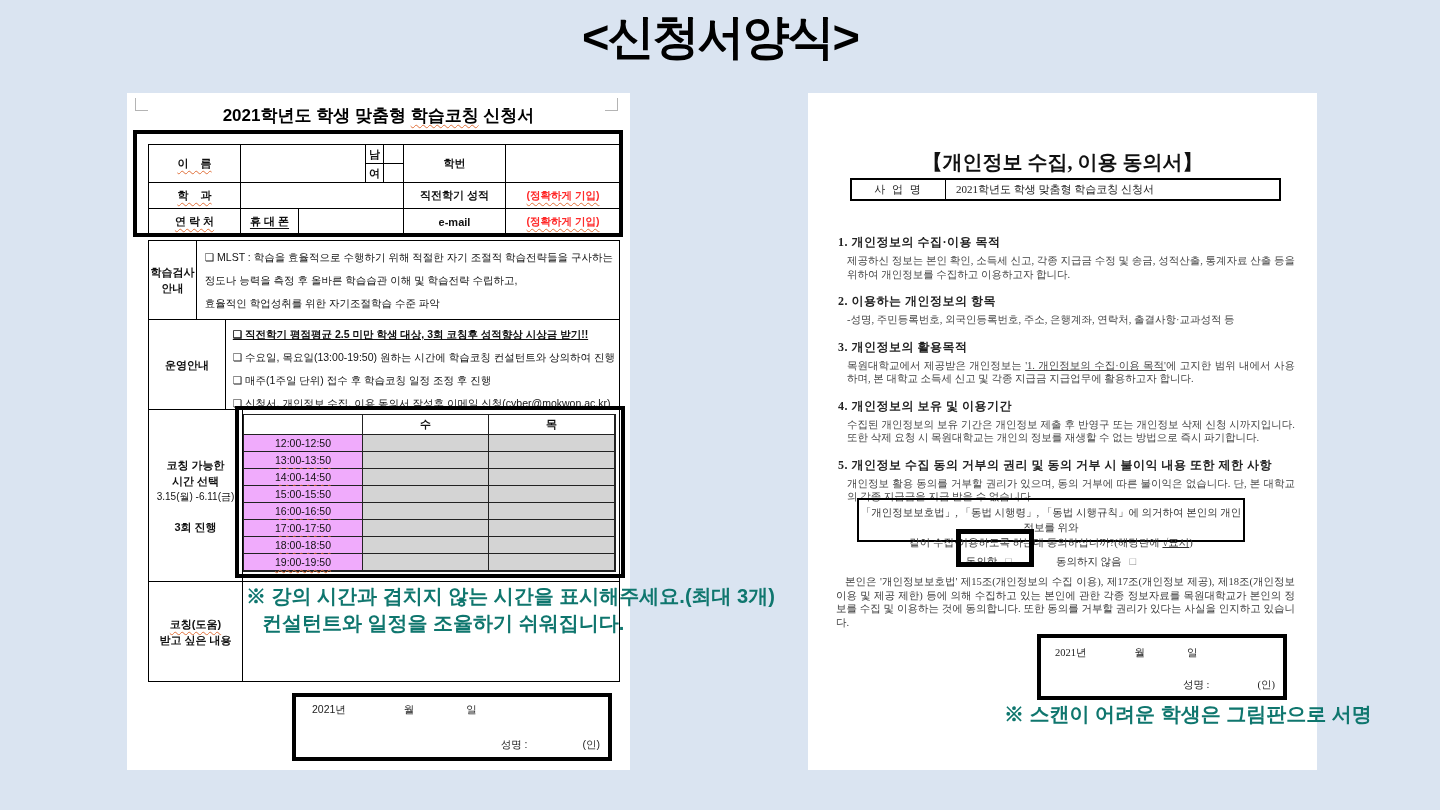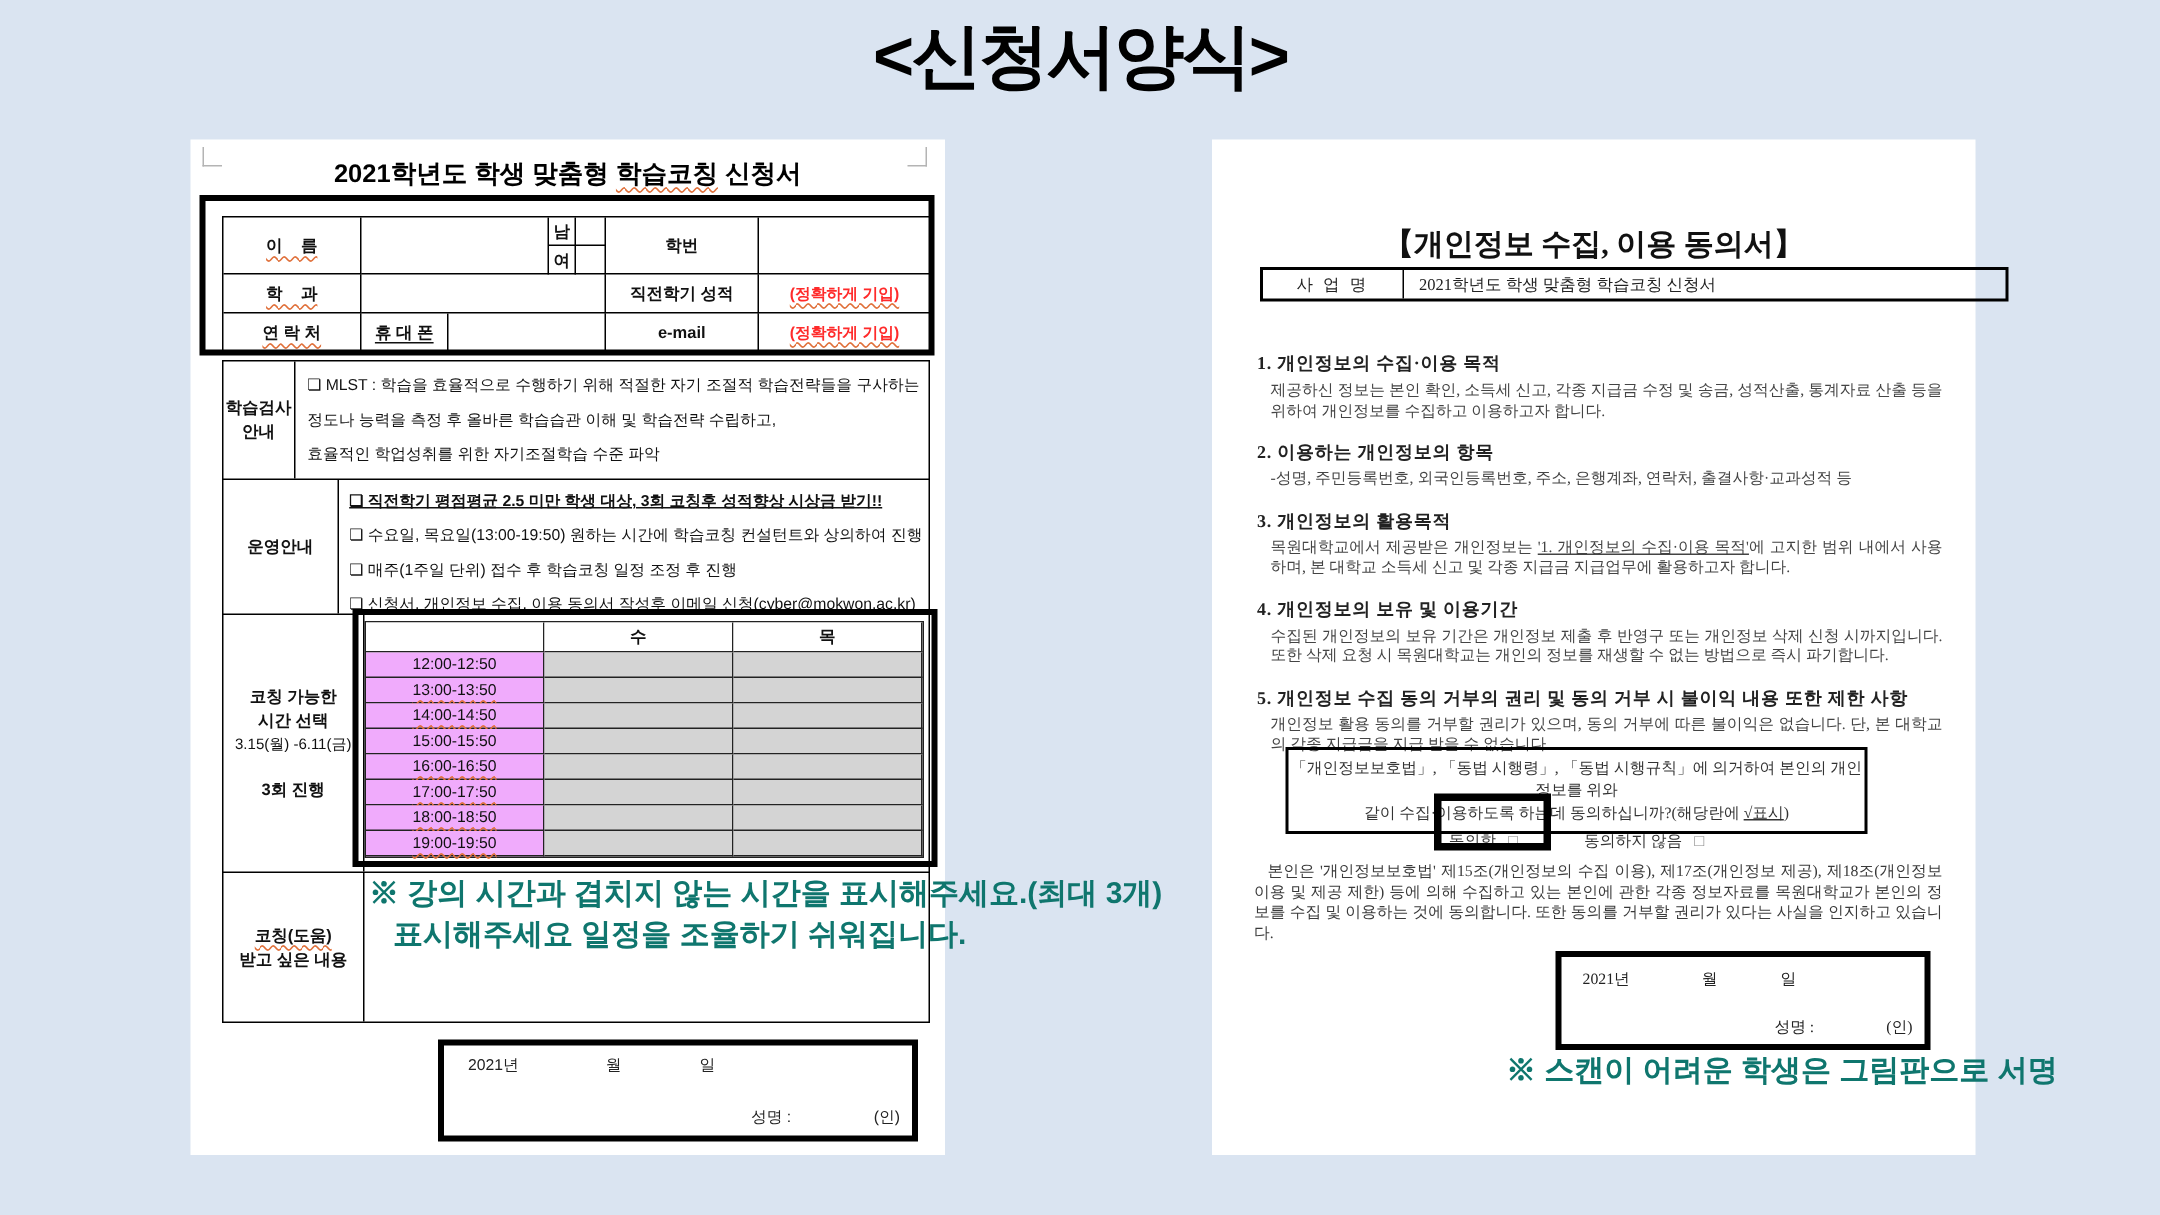--- a/index.html
+++ b/index.html
@@ -54,29 +54,29 @@
 
   
   .sig-date { position:absolute; display:flex; font-size:10.5px; color:#222; }
   .sig-name { position:absolute; display:flex; font-size:10.5px; color:#222; }
 
   
   .note { font-size:20px; font-weight:800; color:#0f766e; line-height:27px; white-space:nowrap; font-family:"Liberation Sans", sans-serif; }
 
   
   .rd-title { left:0; right:0; top:56px; text-align:center; font-size:20px; font-weight:bold; color:#111; }
-  .biz { left:32px; top:85px; width:499px; height:23px; display:flex; border:2px solid #000; font-size:11px; color:#222; }
+  .biz { left:42px; top:85px; width:431px; height:23px; display:flex; border:2px solid #000; font-size:11px; color:#222; }
   .biz-label { width:94px; border-right:1px solid #000; display:flex; align-items:center; justify-content:center; letter-spacing:2px; }
   .biz-value { flex:1; display:flex; align-items:center; padding-left:10px; }
   .rd-sections { left:30px; top:141px; width:457px; }
   .rd-sec { margin-bottom:12px; }
   .rd-h { font-size:12px; font-weight:600; color:#222; letter-spacing:0.5px; margin-bottom:3px; }
   .rd-b { font-size:10.5px; color:#444; line-height:13.5px; padding-left:9px; text-align:justify; }
   .u { text-decoration:underline; }
-  .consent { left:49px; top:405px; width:388px; height:58px; border:2px solid #000; text-align:center; font-size:10.5px; color:#333; line-height:15px; padding-top:5px; }
+  .consent { left:49px; top:405px; width:388px; height:44px; border:2px solid #000; text-align:center; font-size:10.5px; color:#333; line-height:15px; padding-top:5px; }
   .consent-row { margin-top:4px; display:flex; justify-content:center; align-items:center; gap:8px; }
   .chk { color:#8a8a8a; font-size:11px; }
   .rd-par { left:28px; top:482px; width:459px; font-size:10.5px; color:#3a3a3a; line-height:13.5px; text-align:justify; text-indent:9px; }
 </style>
 </head>
 <body>
 
 <div class="slide">
 
   <div class="abs slide-title">&lt;신청서양식&gt;</div>
@@ -192,21 +192,21 @@
       </div>
       <div class="sig-name" style="right:8px;bottom:5px;">
         <span>성명 :</span>
         <span style="margin-left:55px;">(인)</span>
       </div>
     </div>
   </div>
 
   <div class="abs note" style="left:246px;top:583px;">
     <div>※ 강의 시간과 겹치지 않는 시간을 표시해주세요.(최대 3개)</div>
-    <div style="margin-left:16px;">표시해주세요 일정을 조율하기 쉬워집니다.</div>
+    <div style="margin-left:16px;">컨설턴트와 일정을 조율하기 쉬워집니다.</div>
   </div>
 
   <div class="abs page" id="right-page">
 
     <div class="abs rd-title">【개인정보 수집, 이용 동의서】</div>
 
     <div class="abs biz">
       <div class="biz-label">사 업 명</div>
       <div class="biz-value">2021학년도 학생 맞춤형 학습코칭 신청서</div>
     </div>

